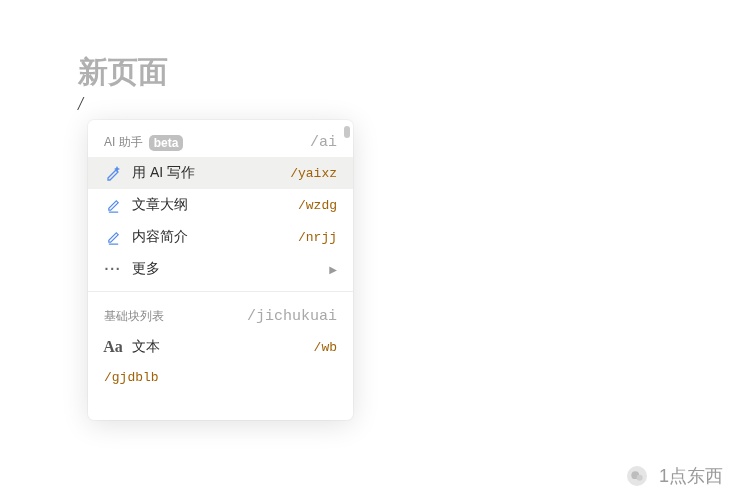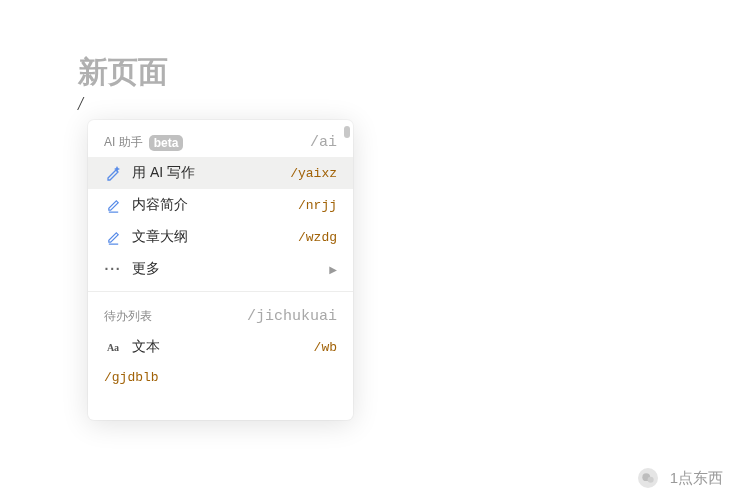--- a/index.html
+++ b/index.html
@@ -115,21 +115,21 @@
       background: #c8c8c8;
       border-radius: 3px;
     }
     .footer-watermark {
       position: absolute;
       right: 18px;
       bottom: 12px;
       display: flex;
       align-items: center;
       gap: 12px;
-      font-size: 15px;
+      font-size: 18px;
       color: #9a9a9a;
     }
     .footer-watermark .circle {
       width: 20px;
       height: 20px;
       border-radius: 50%;
       background: #e5e5e5;
       display: flex;
       align-items: center;
       justify-content: center;
@@ -165,57 +165,57 @@
     <span class="menu-item-shortcut">/yaixz</span>
   </div>
 
   <div class="menu-item">
     <div class="menu-item-left">
       <span class="menu-item-icon">
         <svg width="15" height="15" viewBox="0 0 16 16">
             <path d="M3 13 L3 11 L11 3 L13 5 L5 13 Z M3 15 L13 15" fill="none" stroke="#5a8de8" stroke-width="1.3"></path>
           </svg>
       </span>
-      <span>内容简介</span>
-    </div>
-    <span class="menu-item-shortcut">/nrjj</span>
+      <span>文章大纲</span>
+    </div>
+    <span class="menu-item-shortcut">/wzdg</span>
   </div>
 
   <div class="menu-item">
     <div class="menu-item-left">
       <span class="menu-item-icon">
         <svg width="15" height="15" viewBox="0 0 16 16">
             <path d="M3 13 L3 11 L11 3 L13 5 L5 13 Z M3 15 L13 15" fill="none" stroke="#5a8de8" stroke-width="1.3"></path>
           </svg>
       </span>
-      <span>文章大纲</span>
-    </div>
-    <span class="menu-item-shortcut">/wzdg</span>
+      <span>内容简介</span>
+    </div>
+    <span class="menu-item-shortcut">/nrjj</span>
   </div>
 
   <div class="menu-item">
     <div class="menu-item-left">
       <span class="menu-item-icon" style="font-weight:700;color:#666;font-size:14px;letter-spacing:1px;">···</span>
       <span>更多</span>
     </div>
     <span class="expand-arrow">▶</span>
   </div>
 
   <div class="divider"></div>
 
   <div class="section-header">
     <div class="section-header-left">
-      <span>待办列表</span>
+      <span>基础块列表</span>
     </div>
     <span class="section-shortcut">/jichukuai</span>
   </div>
 
   <div class="menu-item">
     <div class="menu-item-left">
-      <span class="menu-item-icon" style="font-family:Georgia,serif;font-size:10px;color:#555;font-weight:bold;">Aa</span>
+      <span class="menu-item-icon" style="font-family:Georgia,serif;font-size:16px;color:#555;font-weight:bold;">Aa</span>
       <span>文本</span>
     </div>
     <span class="menu-item-shortcut">/wb</span>
   </div>
 
 
   <div class="menu-item">
     <span class="menu-item-shortcut">/gjdblb</span>
   </div>
 </div>

